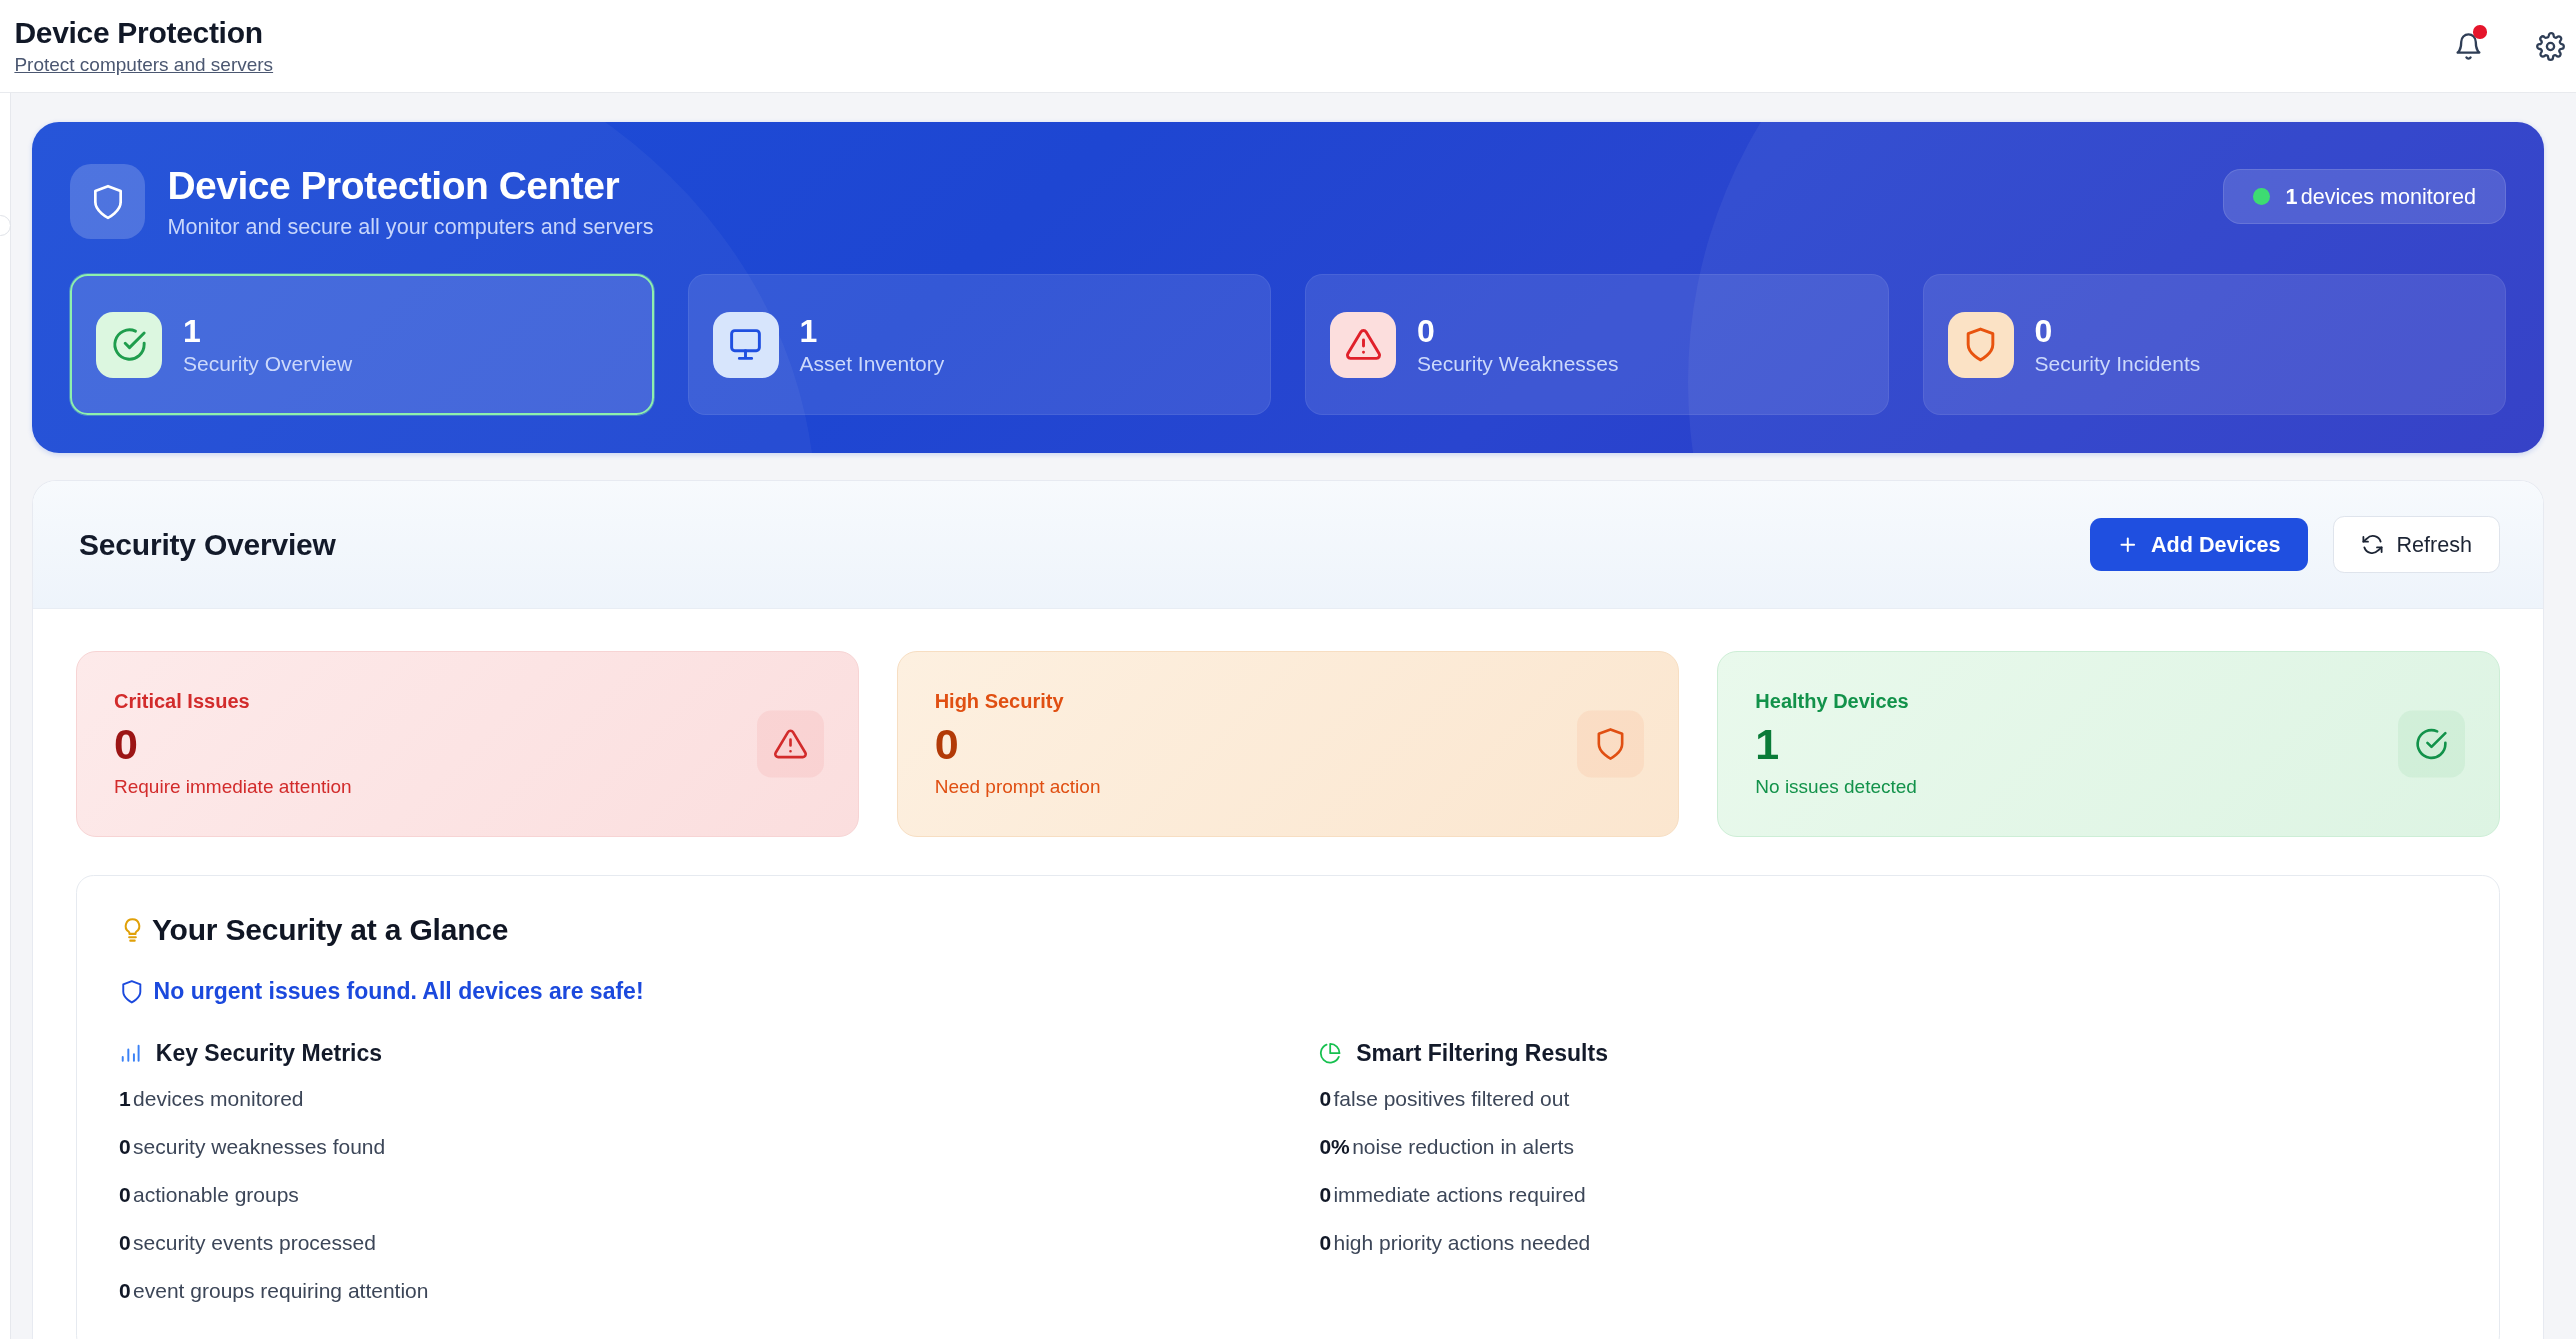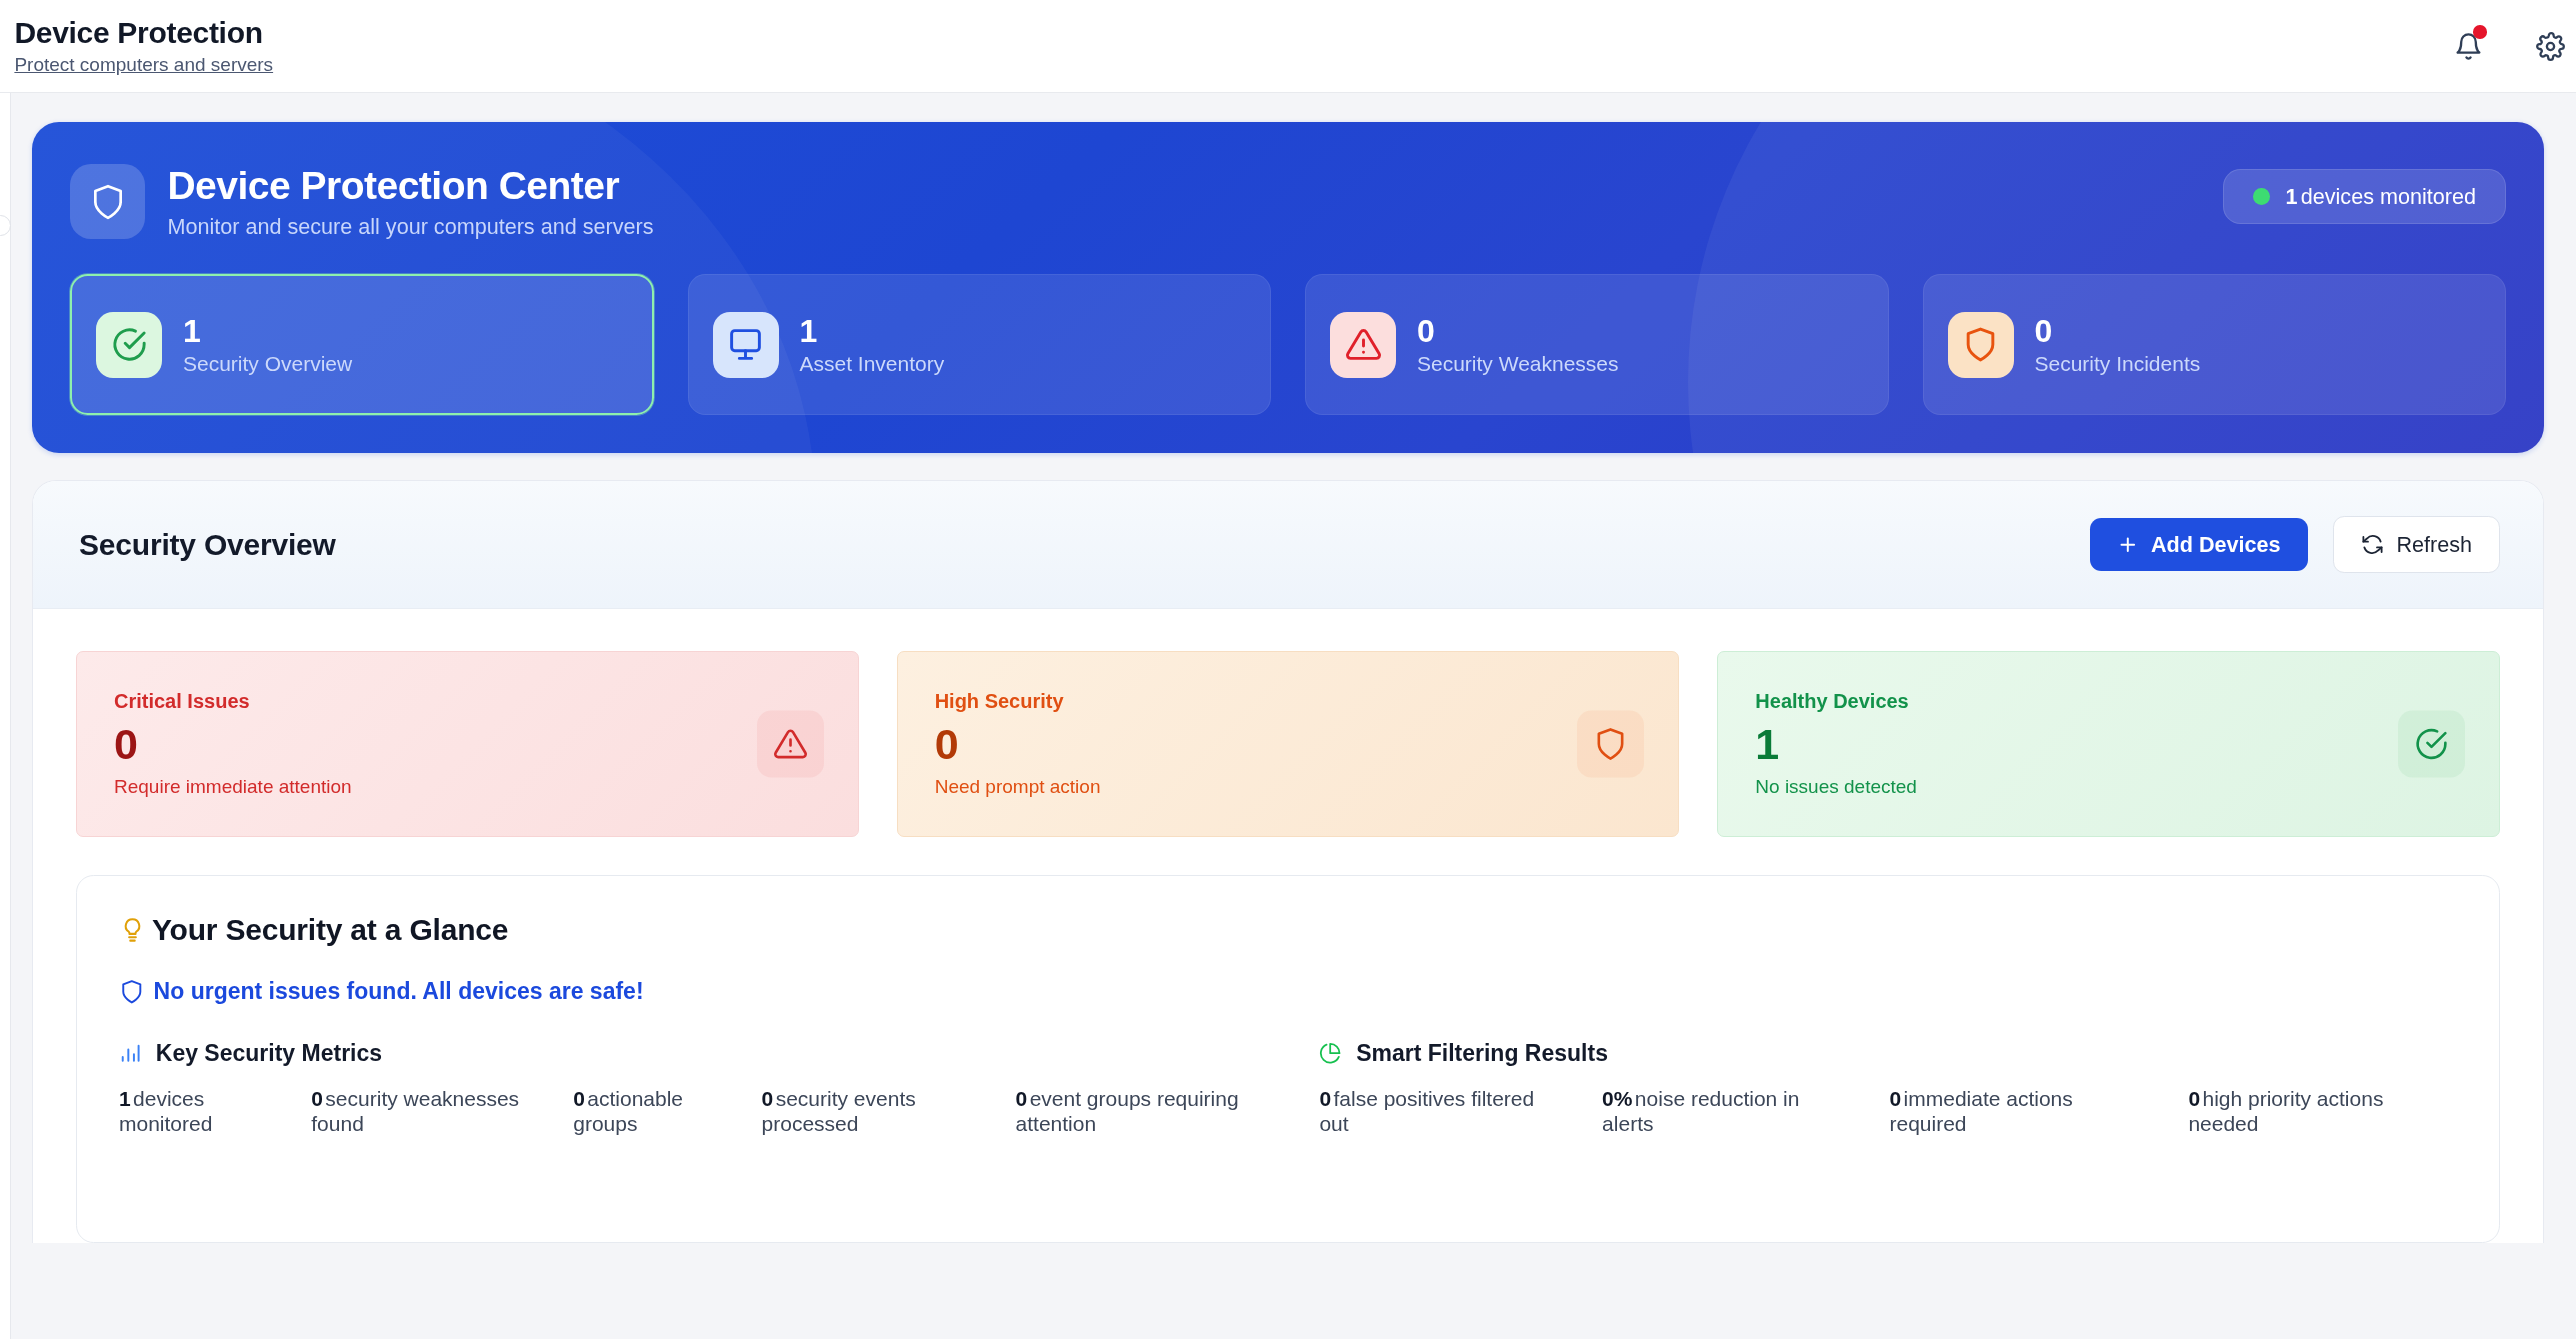--- a/index.html
+++ b/index.html
@@ -234,21 +234,21 @@
 
   
   .status-grid {
     display: grid;
     grid-template-columns: repeat(3, 1fr);
     gap: 38px;
     padding: 42px 43px 0 43px;
   }
   .stat-card {
     position: relative;
-    border-radius: 7px;
+    border-radius: 20px;
     padding: 34px 37px 34px 37px;
     min-height: 186px;
     display: flex; flex-direction: column; justify-content: center;
     gap: 8px;
   }
   .stat-card.red   { background: linear-gradient(135deg,#fdeaea 0%,#fbdede 100%); border:0.8px solid #f7d4d4; }
   .stat-card.amber { background: linear-gradient(135deg,#fdf0e0 0%,#fbe6cf 100%); border:0.8px solid #f7dec2; }
   .stat-card.green { background: linear-gradient(135deg,#e9f9ec 0%,#ddf4e3 100%); border:0.8px solid #cdeed6; }
   .stat-label { font-size: 20px; font-weight: 700; line-height: 1.2; }
   .stat-value { font-size: 43px; font-weight: 700; line-height: 1.1; }
@@ -297,21 +297,21 @@
     display: grid;
     grid-template-columns: 1.02fr 1fr;
     gap: 40px;
     margin-top: 37px;
   }
   .col-head {
     display: flex; align-items: center; gap: 14.4px;
     margin-bottom: 21px;
   }
   .col-title { font-size: 23px; font-weight: 700; color: #131a2a; line-height: 1; }
-  .metric-list { display: flex; flex-direction: row; gap: 35px; }
+  .metric-list { display: flex; flex-direction: column; gap: 23px; }
   .metric {
     font-size: 21px; color: #3c4658; line-height: 1.2;
   }
   .metric b { color: #111827; font-weight: 700; margin-right: 2.4px; }
 
   svg { display: block; }
 </style>
 </head>
 <body>
 

